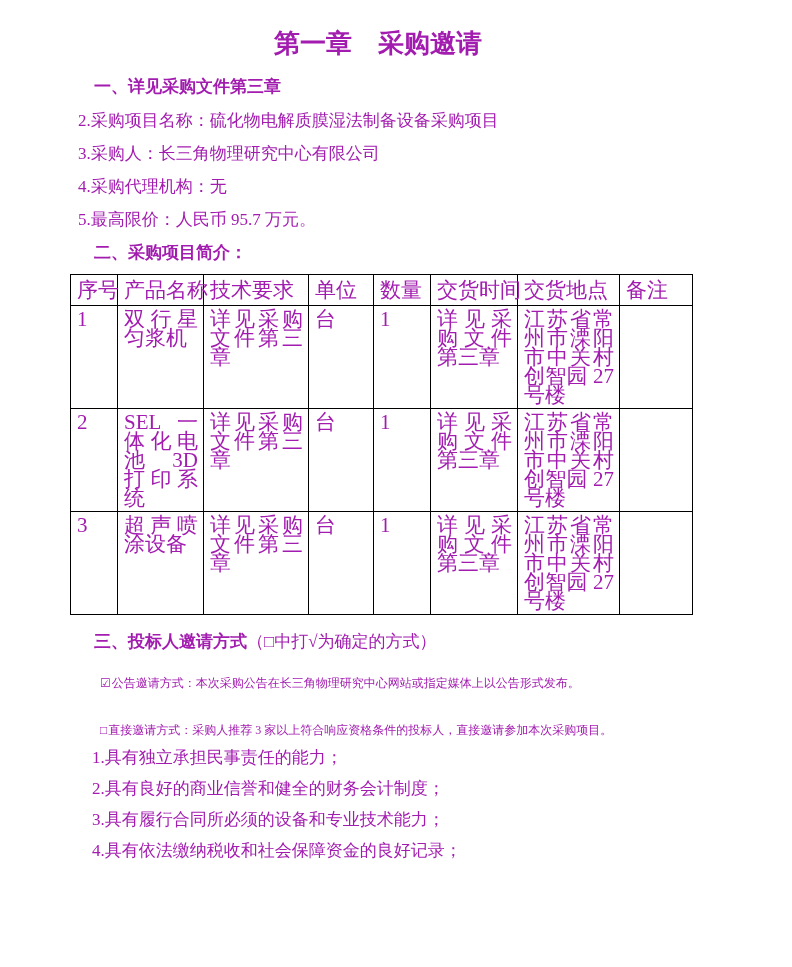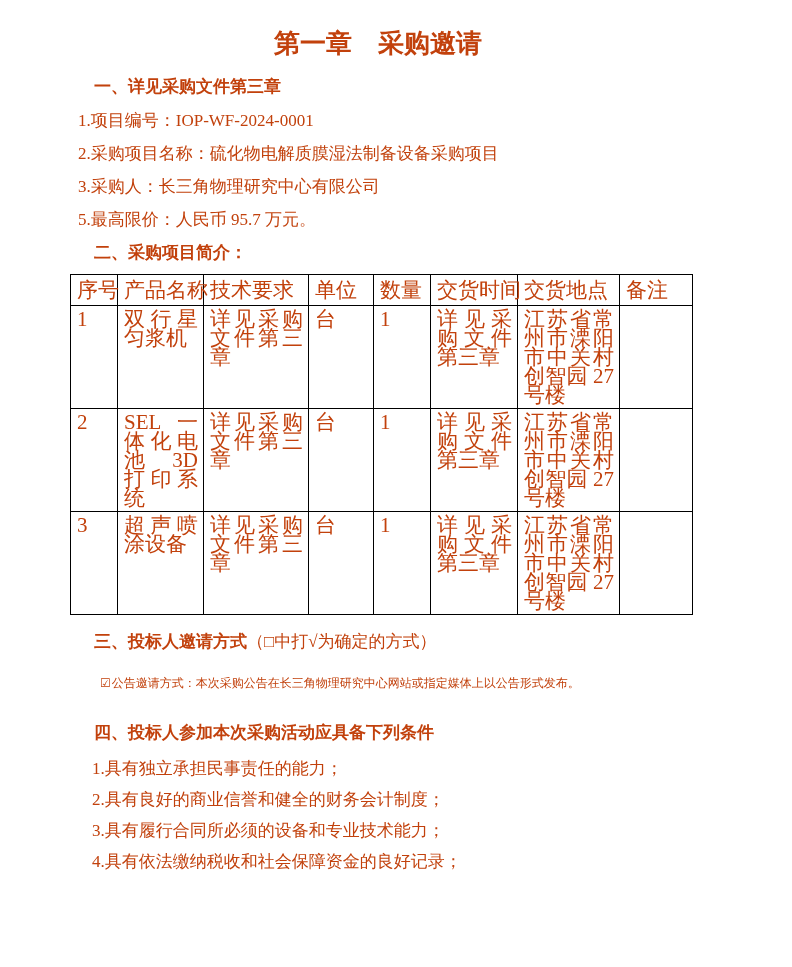--- a/index.html
+++ b/index.html
@@ -2,21 +2,21 @@
 <html><head>
 <meta charset="utf-8">
 <style>
   html, body { margin:0; padding:0; background:#ffffff; }
   .page {
     position:relative;
     width:756px; height:967px;
     box-sizing:border-box;
     padding:26px 62px 26px 62px;
     background:#ffffff;
-    color:#c2410c;
+    color:#a21caf;
     font-family:"Liberation Serif","DejaVu Serif",serif;
     overflow:hidden;
   }
   .doc-title {
     font-size:26px; font-weight:bold;
     text-align:center;
     margin:0 0 14px 0;
     line-height:36px;
   }
   .sec-h {
@@ -67,23 +67,23 @@
   }
 </style>
 </head>
 <body>
 
 <div class="page">
 
   <h1 class="doc-title">第一章　采购邀请</h1>
 
   <h2 class="sec-h">一、详见采购文件第三章</h2>
-  <p class="item">1.项目编号：IOP-WF-2024-0001</p>
   <p class="item">2.采购项目名称：硫化物电解质膜湿法制备设备采购项目</p>
   <p class="item">3.采购人：长三角物理研究中心有限公司</p>
+  <p class="item">4.采购代理机构：无</p>
   <p class="item">5.最高限价：人民币 95.7 万元。</p>
 
   <h2 class="sec-h" style="margin-top:2px; margin-bottom:10px;">二、采购项目简介：</h2>
 
   <table class="ptable">
     <colgroup>
       <col style="width:47px">
         <col style="width:86px">
         <col style="width:105px">
         <col style="width:65px">
@@ -135,20 +135,20 @@
         <td>江苏省常州市溧阳市中关村创智园 27 号楼</td>
         <td></td>
       </tr>
     </tbody>
   </table>
 
   <h2 class="sec-h s3"><span>三、投标人邀请方式</span><span class="normal">（□中打√为确定的方式）</span></h2>
 
   <p class="para"><span class="cb">☑</span><span>公告邀请方式：本次采购公告在长三角物理研究中心网站或指定媒体上以公告形式发布。</span></p>
 
+  <p class="para"><span class="cb">□</span><span>直接邀请方式：采购人推荐 3 家以上符合响应资格条件的投标人，直接邀请参加本次采购项目。</span></p>
 
-  <h2 class="sec-h s4">四、投标人参加本次采购活动应具备下列条件</h2>
   <p class="cond">1.具有独立承担民事责任的能力；</p>
   <p class="cond">2.具有良好的商业信誉和健全的财务会计制度；</p>
   <p class="cond">3.具有履行合同所必须的设备和专业技术能力；</p>
   <p class="cond">4.具有依法缴纳税收和社会保障资金的良好记录；</p>
 
 </div>
 
 </body></html>

